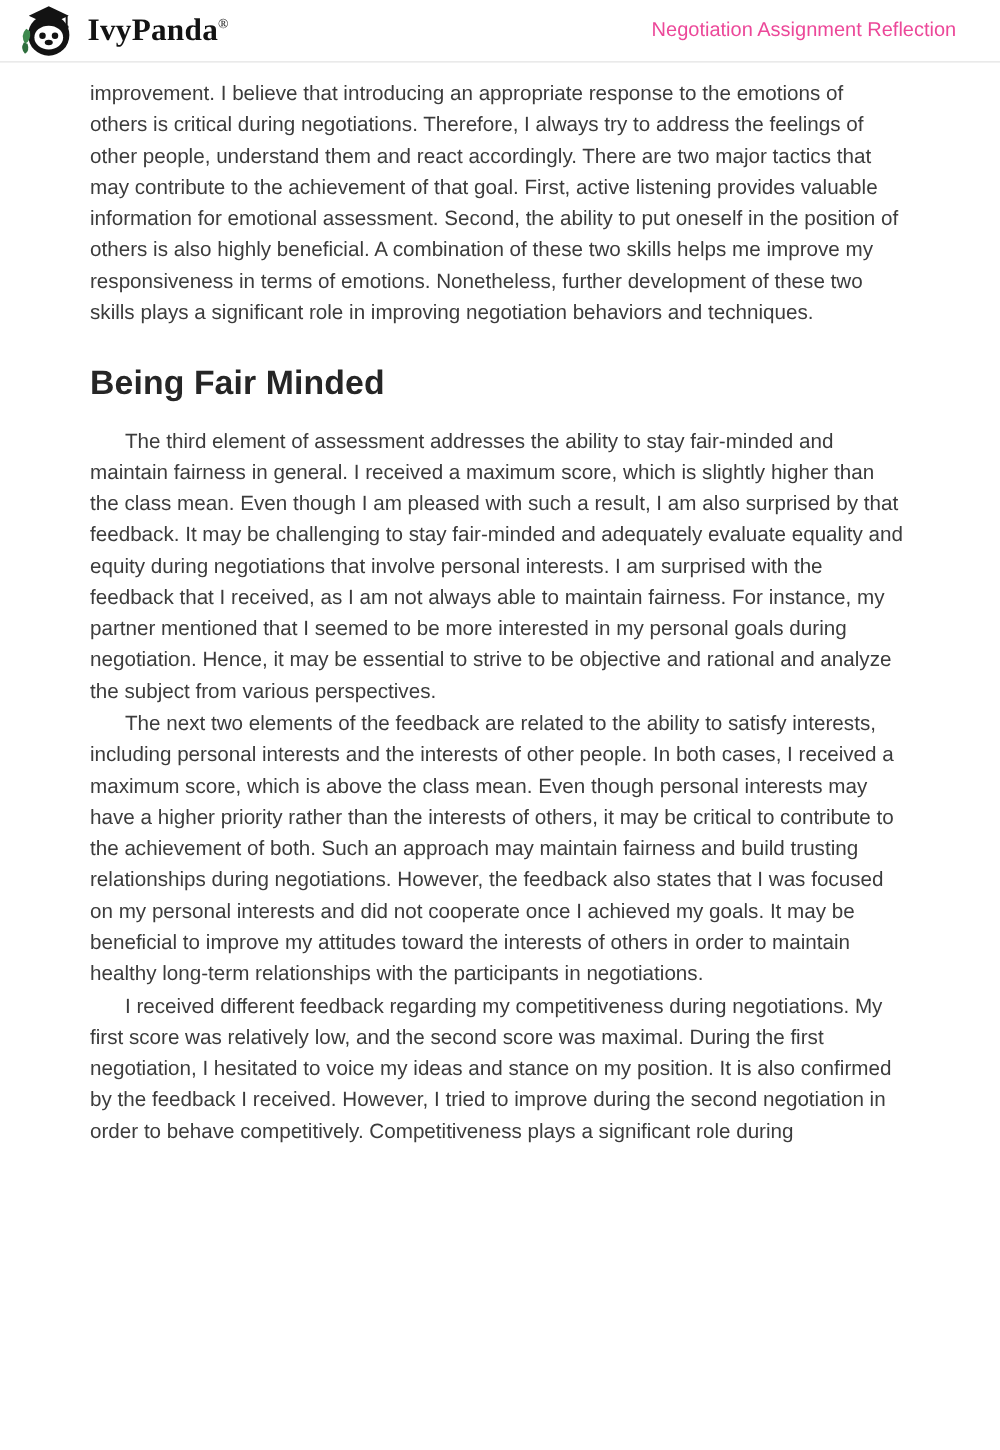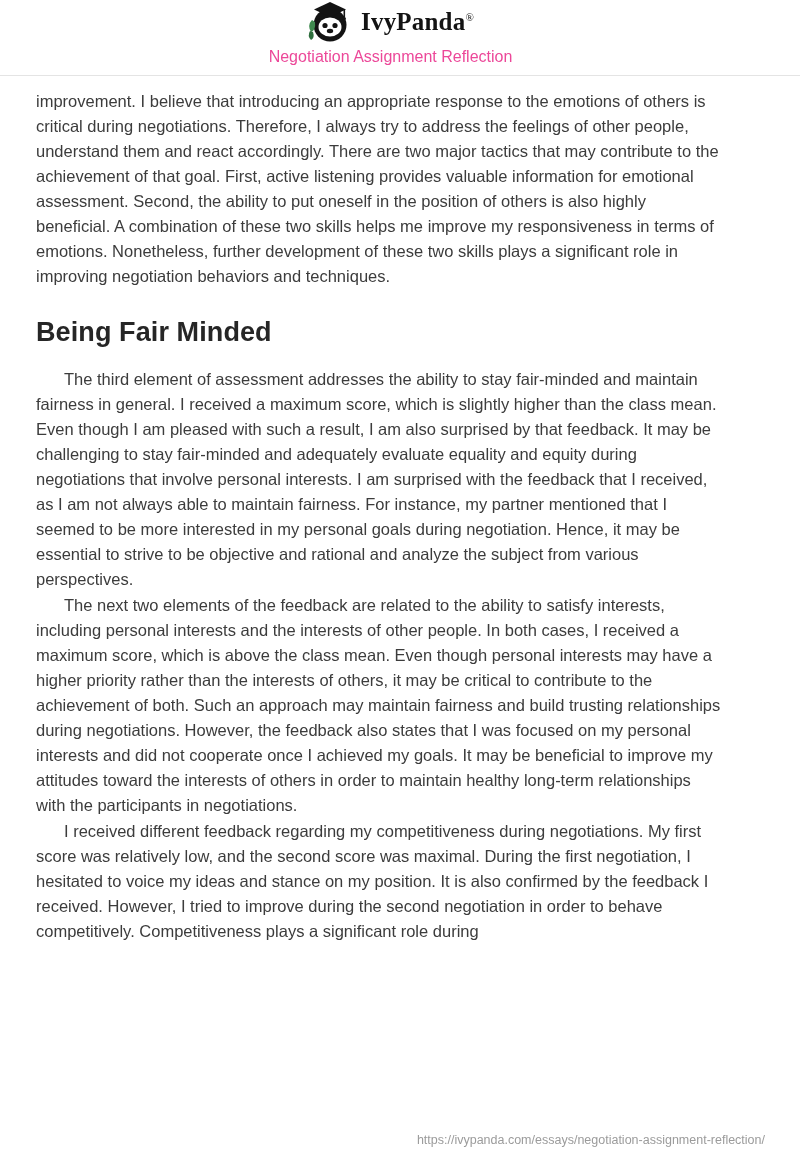--- a/index.html
+++ b/index.html
@@ -11,24 +11,23 @@
     margin: 0 auto;
     background: #ffffff;
     font-family: "Liberation Sans", sans-serif;
     overflow: hidden;
   }
   
   .page-header {
     display: flex;
     align-items: center;
     justify-content: space-between;
-    padding: 0 35px 9px 16px;
-    height: 76px;
+    padding: 10px 35px 9px 16px;
+    height: 50px;
     border-bottom: 1px solid #e4e4e4;
-    flex-direction: column;
   }
   .brand {
     display: flex;
     align-items: center;
     gap: 10px;
     cursor: pointer;
   }
   .logo-icon { width: 44px; height: 44px; display: block; }
   .brand-name {
     font-family: "Liberation Serif", serif;
@@ -41,21 +40,21 @@
     font-size: 11px;
     font-weight: normal;
     vertical-align: super;
   }
   .doc-title {
     font-size: 16px;
     color: #ec4899;
   }
   
   .article {
-    padding: 13px 77px 0 36px;
+    padding: 13px 77px 0 72px;
     color: #3c3c3c;
   }
   .article p {
     font-size: 16.5px;
     line-height: 25px;
     color: #3c3c3c;
     text-indent: 28px;
     margin: 0 0 1px 0;
   }
   .article p.no-indent { text-indent: 0; }
@@ -115,17 +114,14 @@
     <p class="no-indent">improvement. I believe that introducing an appropriate response to the emotions of others is critical during negotiations. Therefore, I always try to address the feelings of other people, understand them and react accordingly. There are two major tactics that may contribute to the achievement of that goal. First, active listening provides valuable information for emotional assessment. Second, the ability to put oneself in the position of others is also highly beneficial. A combination of these two skills helps me improve my responsiveness in terms of emotions. Nonetheless, further development of these two skills plays a significant role in improving negotiation behaviors and techniques.</p>
 
     <h2>Being Fair Minded</h2>
     <p>The third element of assessment addresses the ability to stay fair-minded and maintain fairness in general. I received a maximum score, which is slightly higher than the class mean. Even though I am pleased with such a result, I am also surprised by that feedback. It may be challenging to stay fair-minded and adequately evaluate equality and equity during negotiations that involve personal interests. I am surprised with the feedback that I received, as I am not always able to maintain fairness. For instance, my partner mentioned that I seemed to be more interested in my personal goals during negotiation. Hence, it may be essential to strive to be objective and rational and analyze the subject from various perspectives.</p>
 
     <p>The next two elements of the feedback are related to the ability to satisfy interests, including personal interests and the interests of other people. In both cases, I received a maximum score, which is above the class mean. Even though personal interests may have a higher priority rather than the interests of others, it may be critical to contribute to the achievement of both. Such an approach may maintain fairness and build trusting relationships during negotiations. However, the feedback also states that I was focused on my personal interests and did not cooperate once I achieved my goals. It may be beneficial to improve my attitudes toward the interests of others in order to maintain healthy long-term relationships with the participants in negotiations.</p>
 
     <p>I received different feedback regarding my competitiveness during negotiations. My first score was relatively low, and the second score was maximal. During the first negotiation, I hesitated to voice my ideas and stance on my position. It is also confirmed by the feedback I received. However, I tried to improve during the second negotiation in order to behave competitively. Competitiveness plays a significant role during</p>
   </main>
 
-  <footer class="page-footer">
-    <span class="source-url">https://ivypanda.com/essays/negotiation-assignment-reflection/</span>
-  </footer>
 
 </div>
 
 </body></html>

